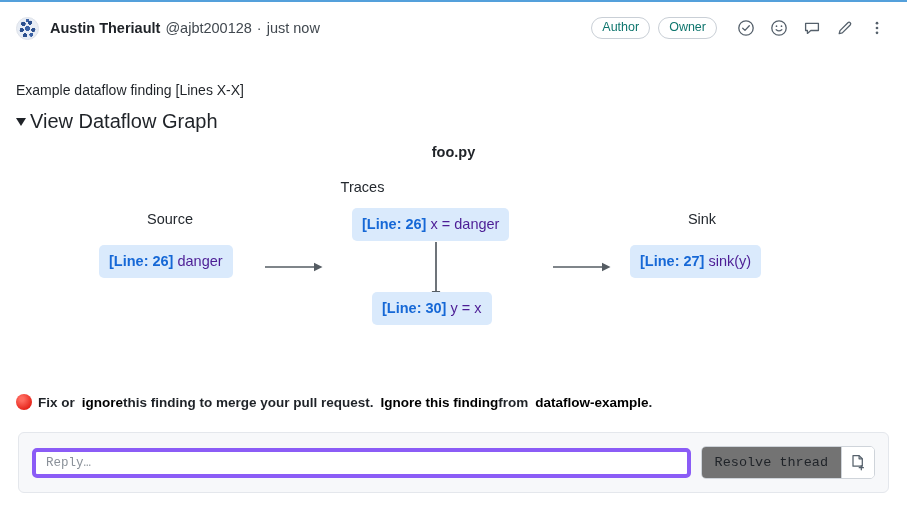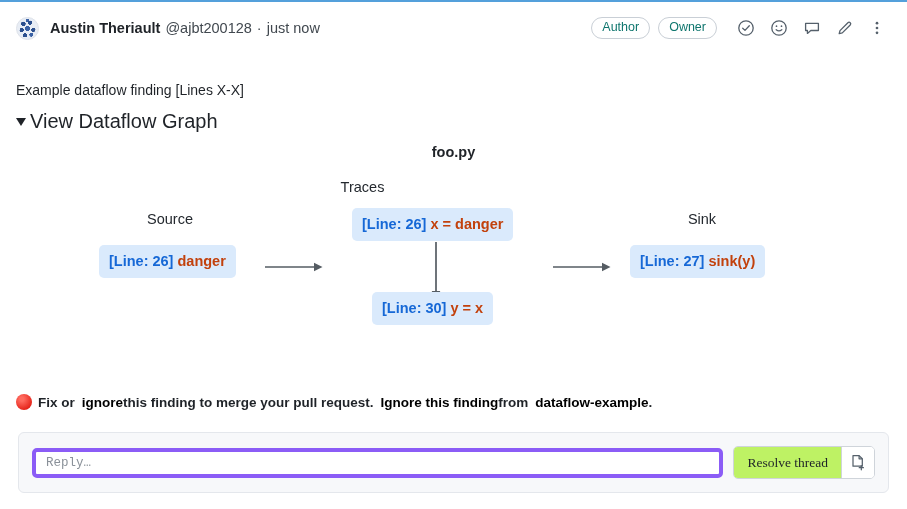--- a/index.html
+++ b/index.html
@@ -147,22 +147,22 @@
     color: #1668d6;
     white-space: nowrap;
     display: inline-block;
     line-height: 1.15;
   }
   .node b {
     font-weight: bold;
     color: #1668d6;
   }
   .node .code {
-    font-weight: bold;
-    color: #c2410c;
+    font-weight: normal;
+    color: #4c1d95;
   }
   .arrow-h { display: block; }
   .arrow-v { display: block; }
 
   
   .finding-msg {
     position: absolute;
     left: 16px;
     top: 392px;
     font-size: 13.5px;
@@ -223,24 +223,24 @@
     align-items: stretch;
     border: 1px solid #cfd4da;
     border-radius: 5px;
     overflow: hidden;
     background: #fff;
     height: 31px;
   }
   .btn-resolve {
     font-size: 13.5px;
     color: #1f2328;
-    background: #bef264;
+    background: #737373;
     border: none;
     padding: 0 13px;
-    font-family: Liberation Serif, serif;
+    font-family: Liberation Mono, monospace;
     cursor: pointer;
     white-space: nowrap;
   }
   .btn-attach {
     border: none;
     border-left: 1px solid #cfd4da;
     background: #ffffff;
     width: 33px;
     display: flex;
     align-items: center;

